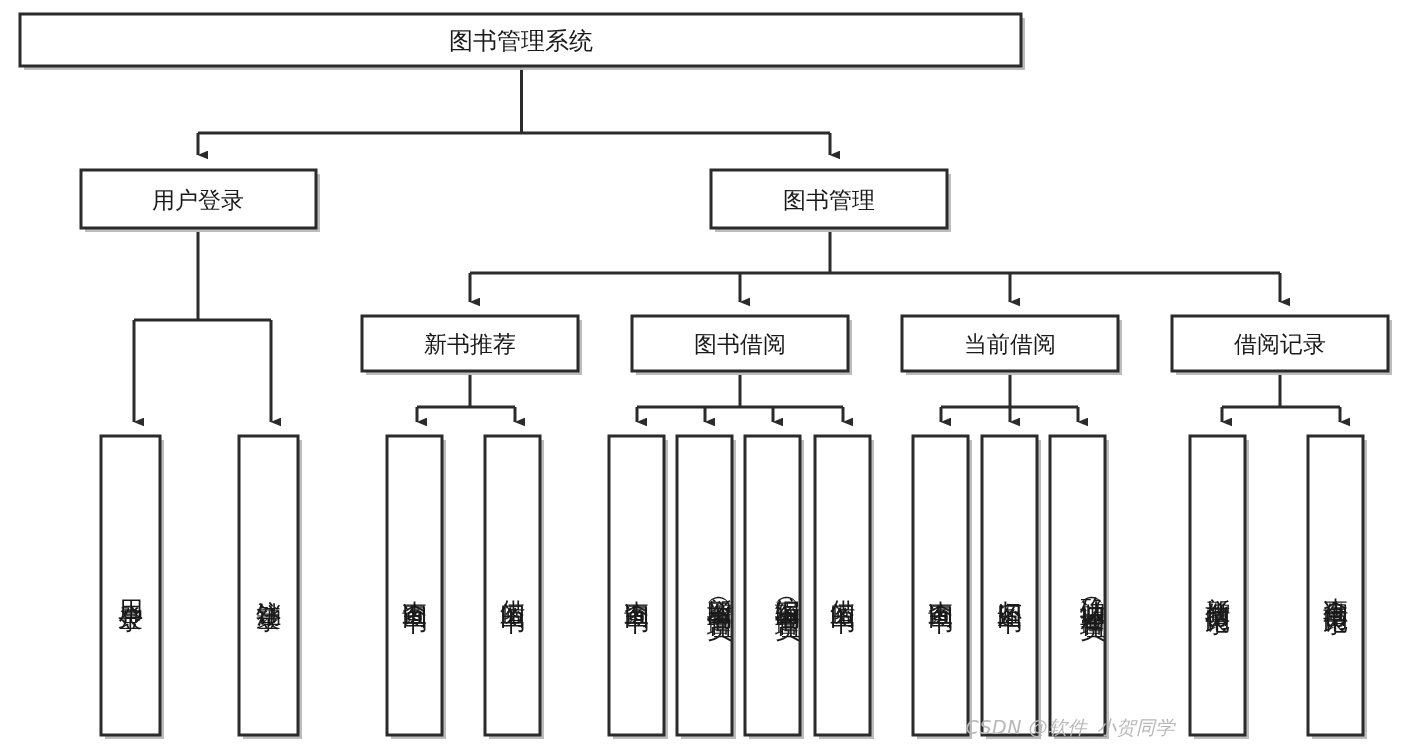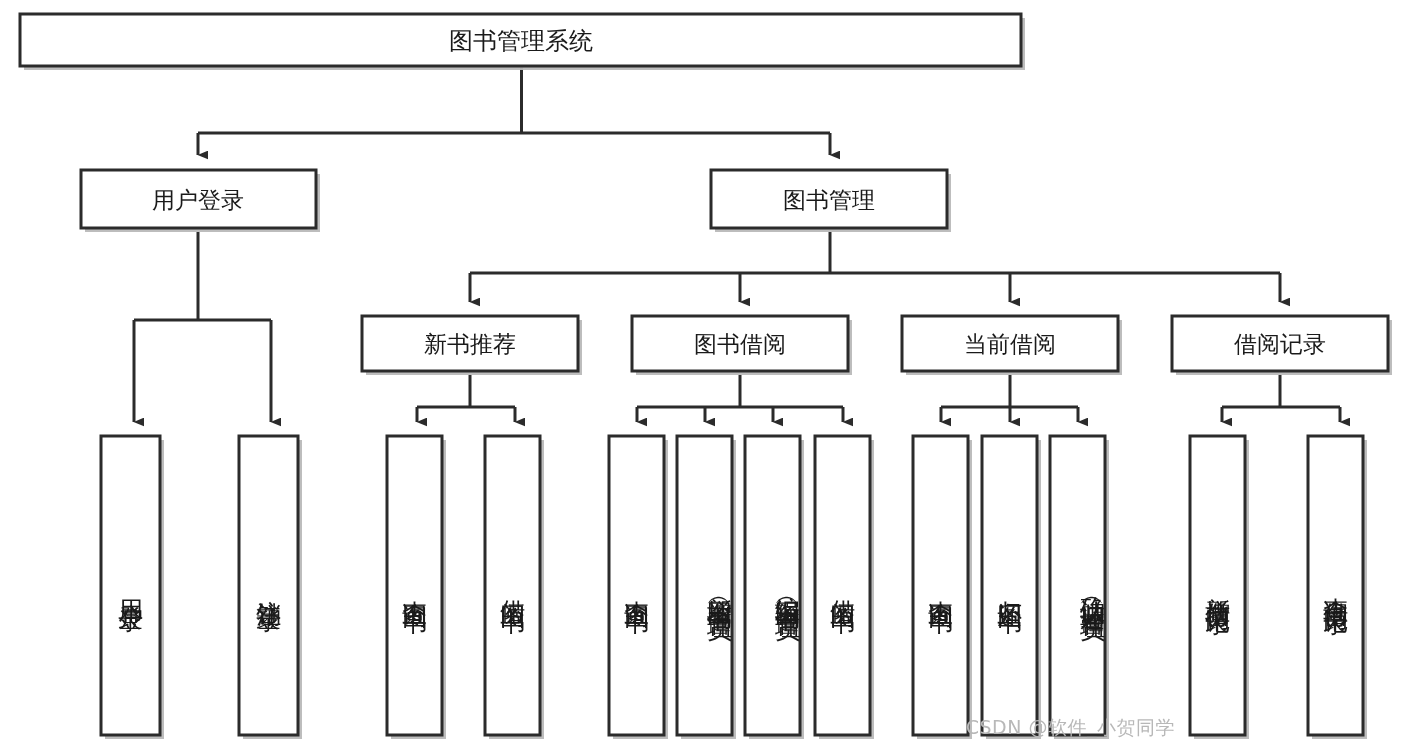--- a/index.html
+++ b/index.html
@@ -70,20 +70,21 @@
   }
   .watermark {
     position: absolute;
     right: 10px;
     bottom: 6px;
     font-family: "DejaVu Sans", "Liberation Sans", sans-serif;
     font-size: 19px;
     color: #b8b8b8;
     letter-spacing: 0.5px;
     white-space: nowrap;
+    font-style: italic;
   }
 </style>
 </head>
 <body>
 
 <div id="stage">
 
   <svg class="diagram" viewBox="0 0 1405 747">
     <defs>
       <marker id="arrow" viewBox="0 0 10 12" refX="5" refY="11.5" markerWidth="9" markerHeight="11" orient="auto-start-reverse" markerUnits="userSpaceOnUse">

